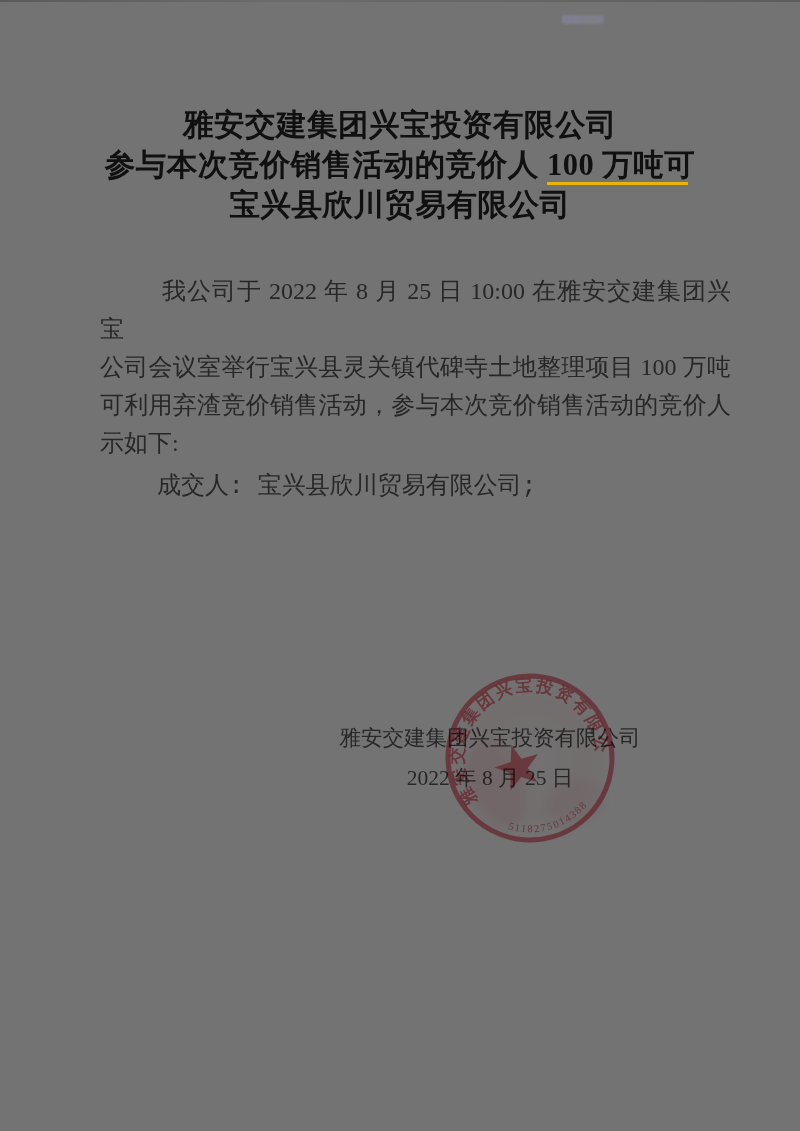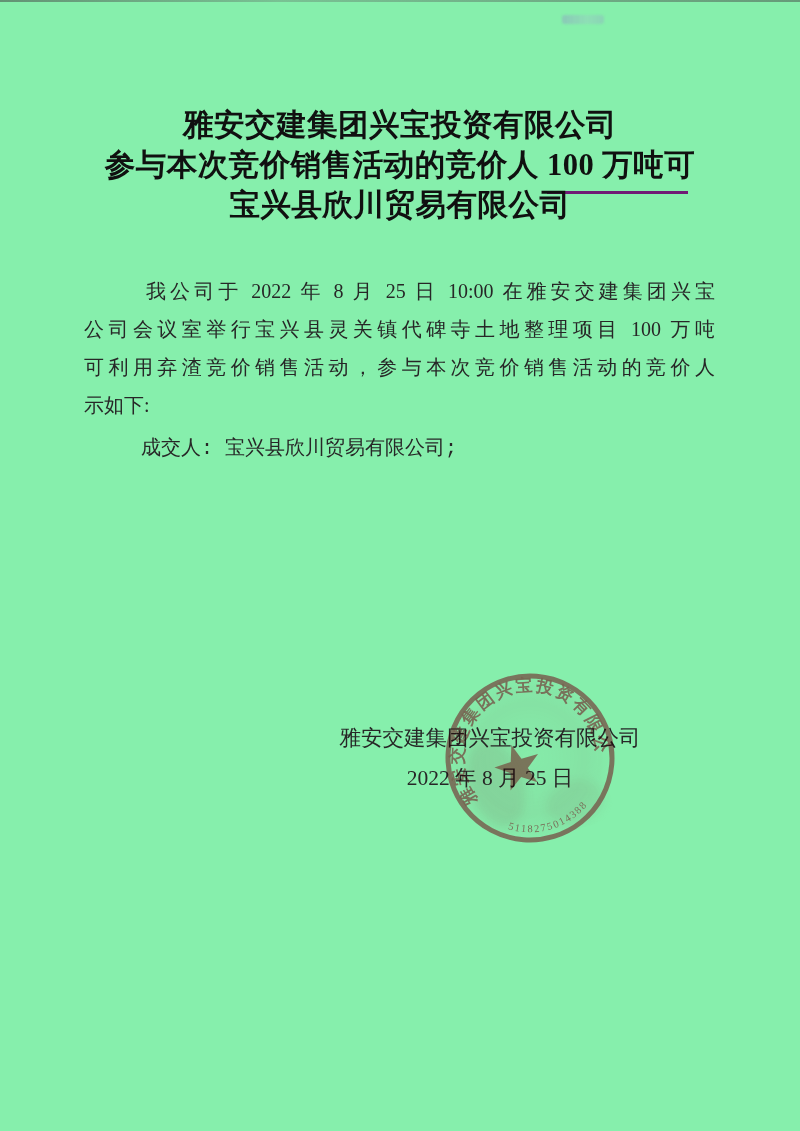--- a/index.html
+++ b/index.html
@@ -1,21 +1,21 @@
 <!DOCTYPE html>
 <html><head>
 <meta charset="utf-8">
 <style>
   * { margin: 0; padding: 0; box-sizing: border-box; }
   html, body { background: #ffffff; }
   .page {
     position: relative;
     width: 800px;
     height: 1131px;
-    background: #86efac;
+    background: #737373;
     overflow: hidden;
     font-family: "Liberation Serif", "DejaVu Serif", serif;
   }
   
   .top-edge {
     position: absolute;
     left: 0; top: 0;
     width: 800px; height: 2px;
     background: linear-gradient(90deg,
       rgba(70,70,70,.55), rgba(90,90,90,.30) 35%,
@@ -38,33 +38,33 @@
     left: 0; top: 105px;
     width: 800px;
     text-align: center;
     font-size: 30.5px;
     font-weight: 700;
     line-height: 40px;
     color: #101010;
     letter-spacing: 0.5px;
   }
   .title-underline {
-    border-bottom: 3px solid #701a75;
-    padding-bottom: 9px;
+    border-bottom: 3px solid #eab308;
+    padding-bottom: 0;
     
     padding-right: 24px;
     margin-right: -24px;
   }
 
   
   .body-block {
     position: absolute;
-    left: 84px; top: 272px;
+    left: 100px; top: 272px;
     width: 631px;
-    font-size: 20px;
+    font-size: 24px;
     line-height: 38px;
     color: #272727;
   }
   .body-block p { margin: 0; }
   .bl.j {
     text-align: justify;
     text-align-last: justify;
   }
   .bl.first { text-indent: 62px; }
   .details { margin-top: 6px; }

